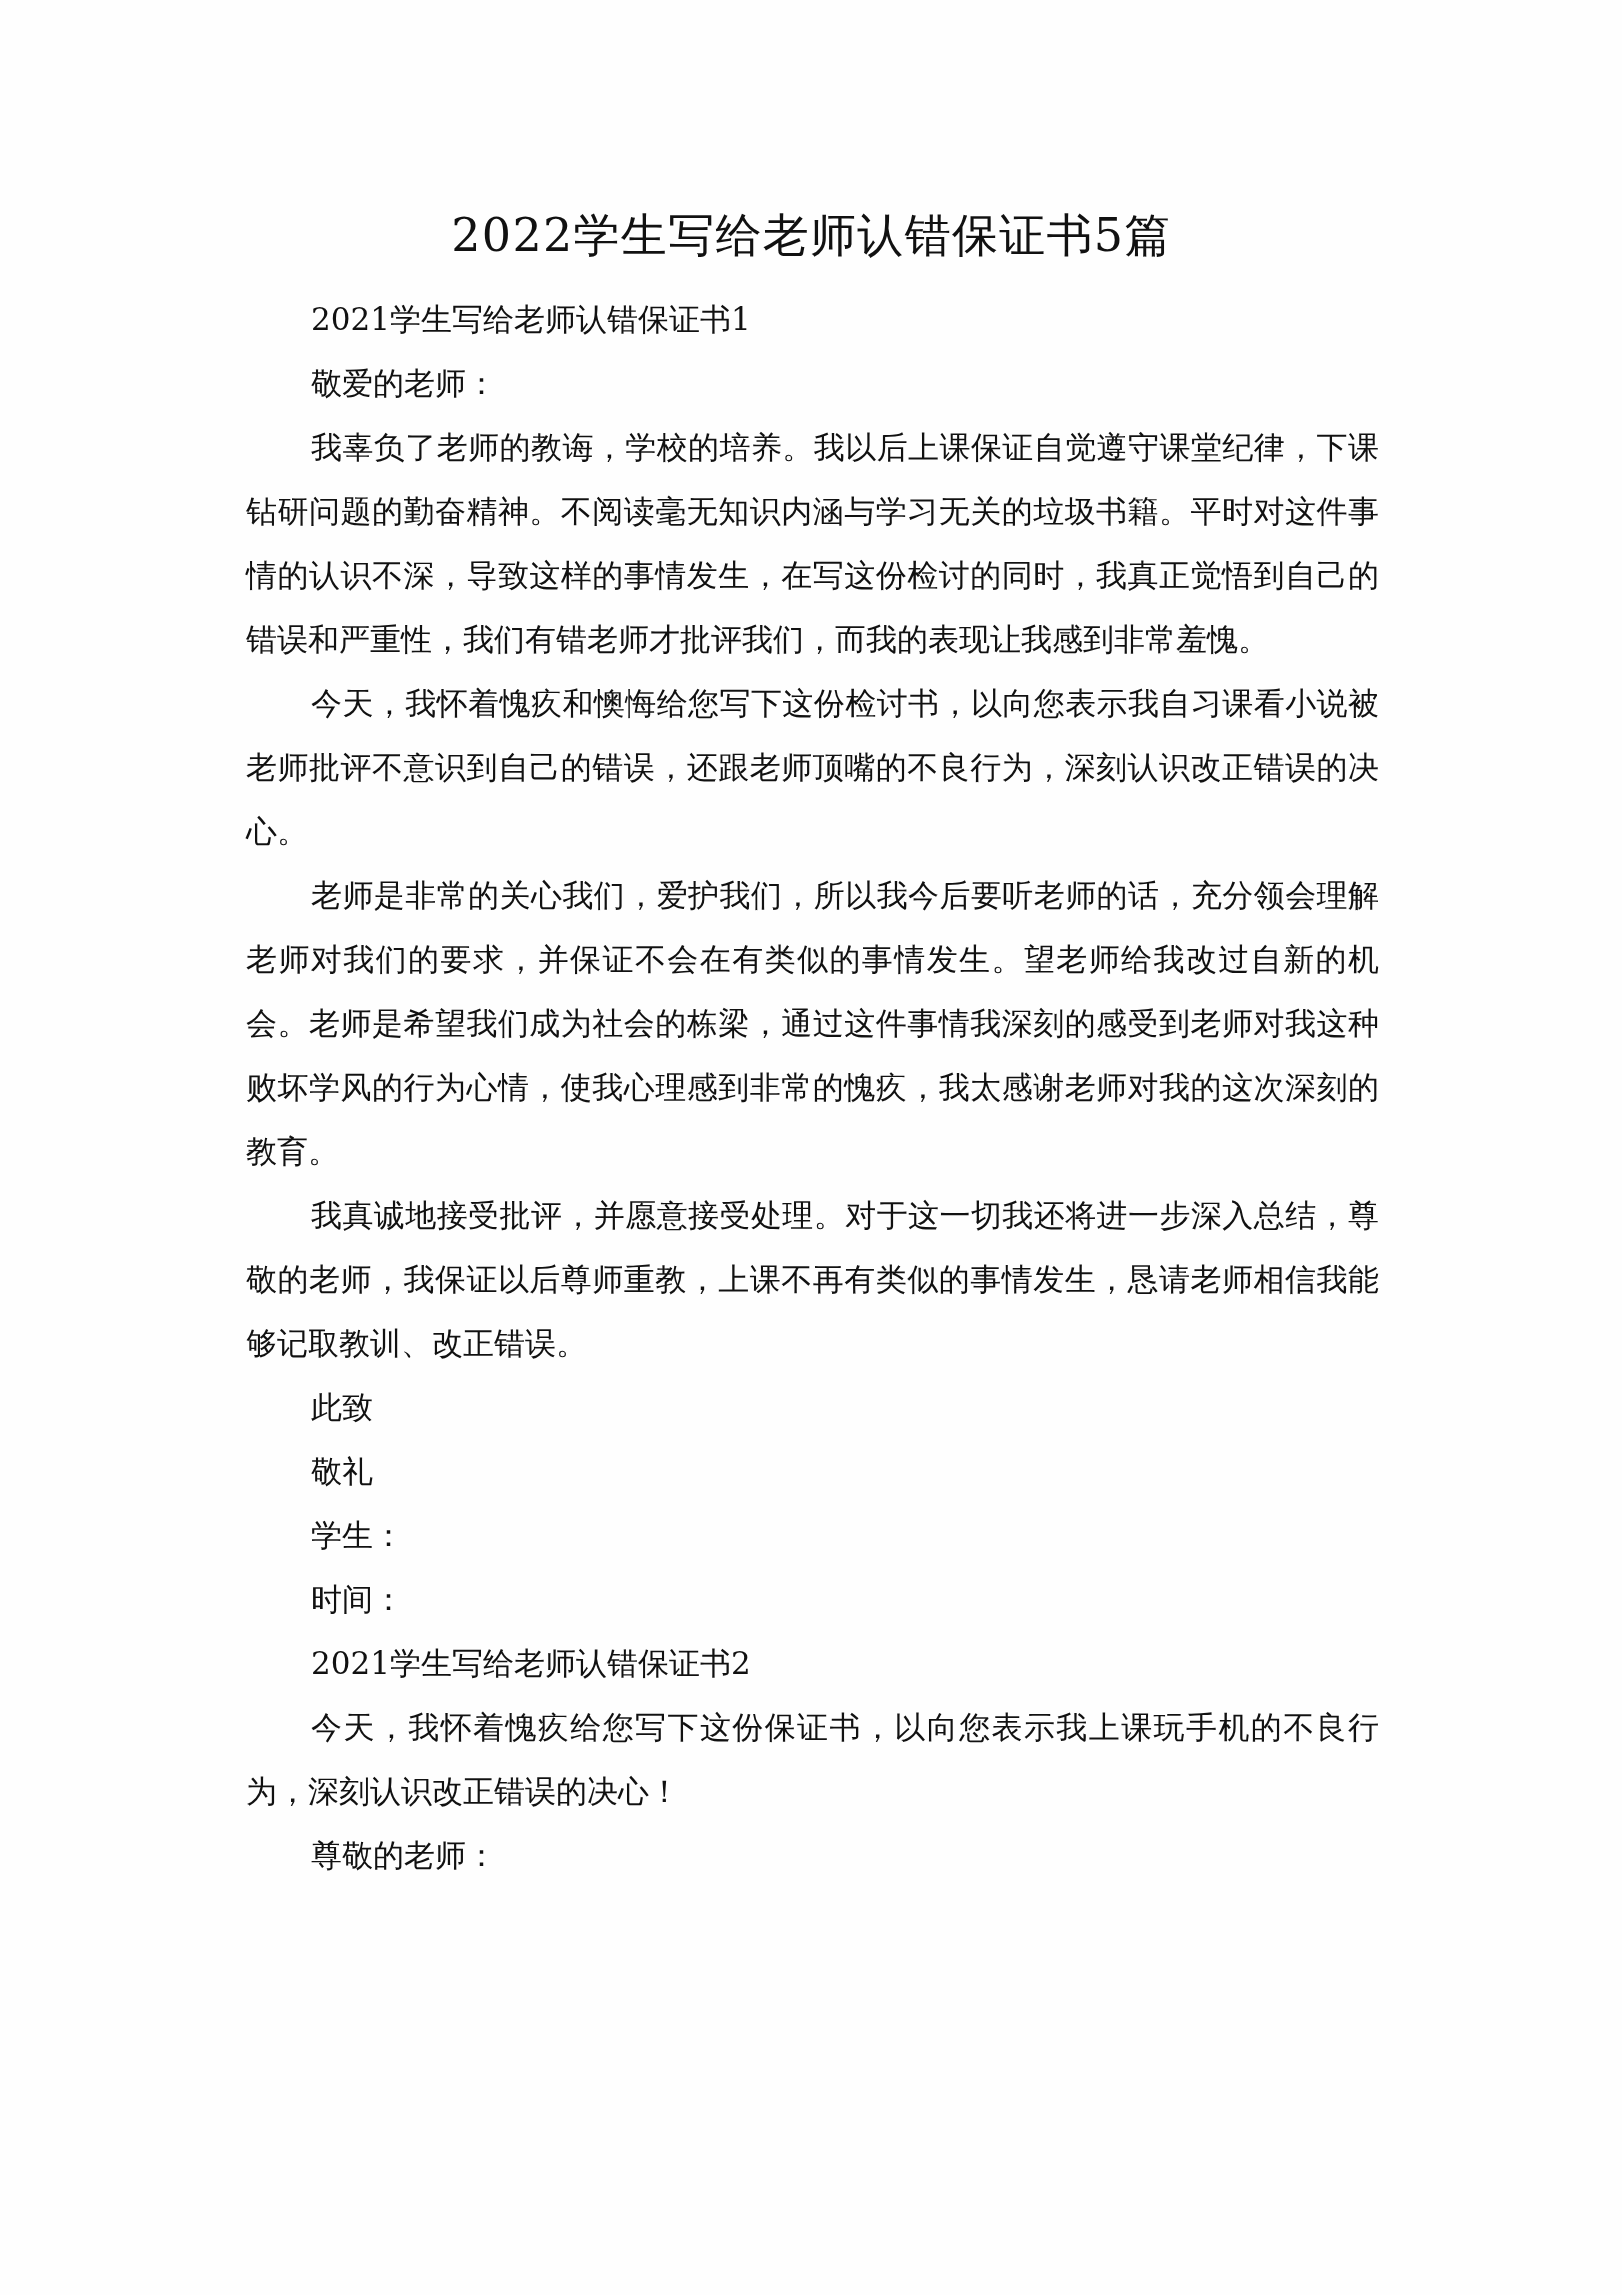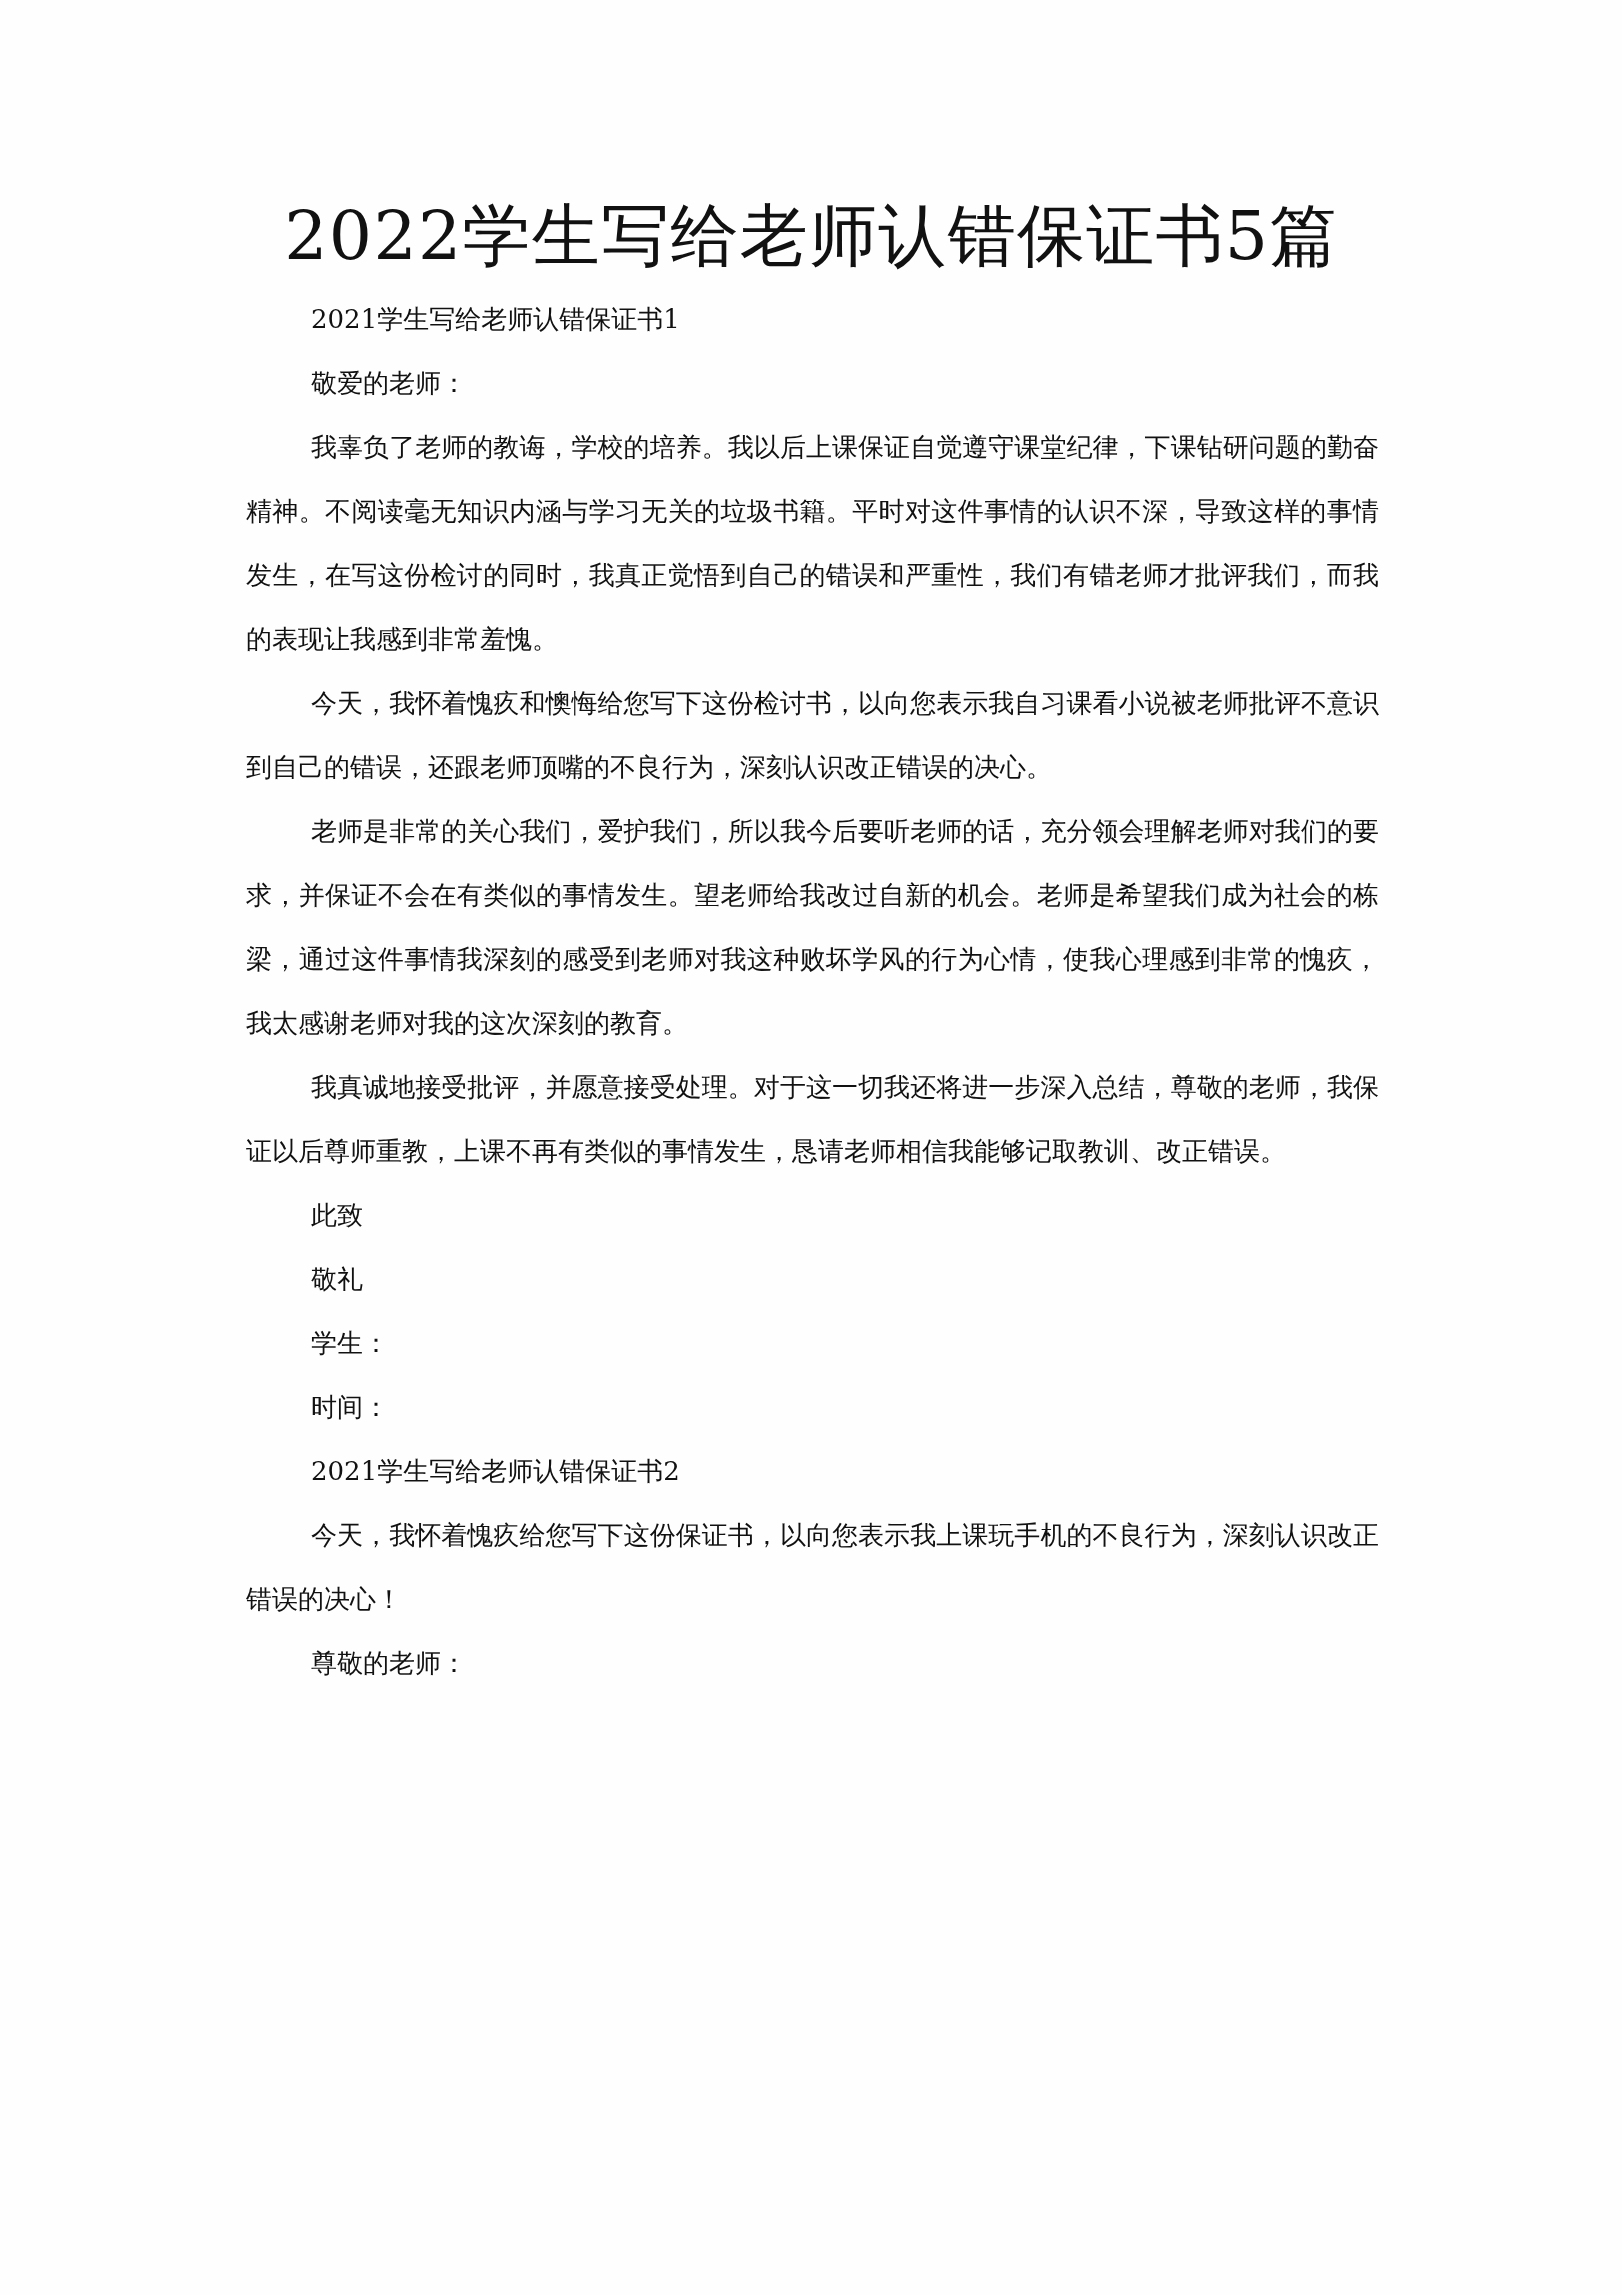--- a/index.html
+++ b/index.html
@@ -22,32 +22,32 @@
     width: 1623px;
     height: 2295px;
     background: #fefefe;
   }
   .title {
     position: absolute;
     left: 0;
     width: 1623px;
     top: 196px;
     text-align: center;
-    font-size: 68px;
+    font-size: 46px;
     line-height: 79px;
     letter-spacing: 1.3px;
     font-weight: normal;
     margin: 0;
   }
   .body {
     position: absolute;
     left: 246px;
     top: 287px;
     width: 1133px;
-    font-size: 26px;
+    font-size: 31px;
     line-height: 64px;
     text-align: justify;
     text-justify: inter-character;
   }
   .body p {
     margin: 0;
     padding: 0;
   }
   .indent {
     text-indent: 65px;

